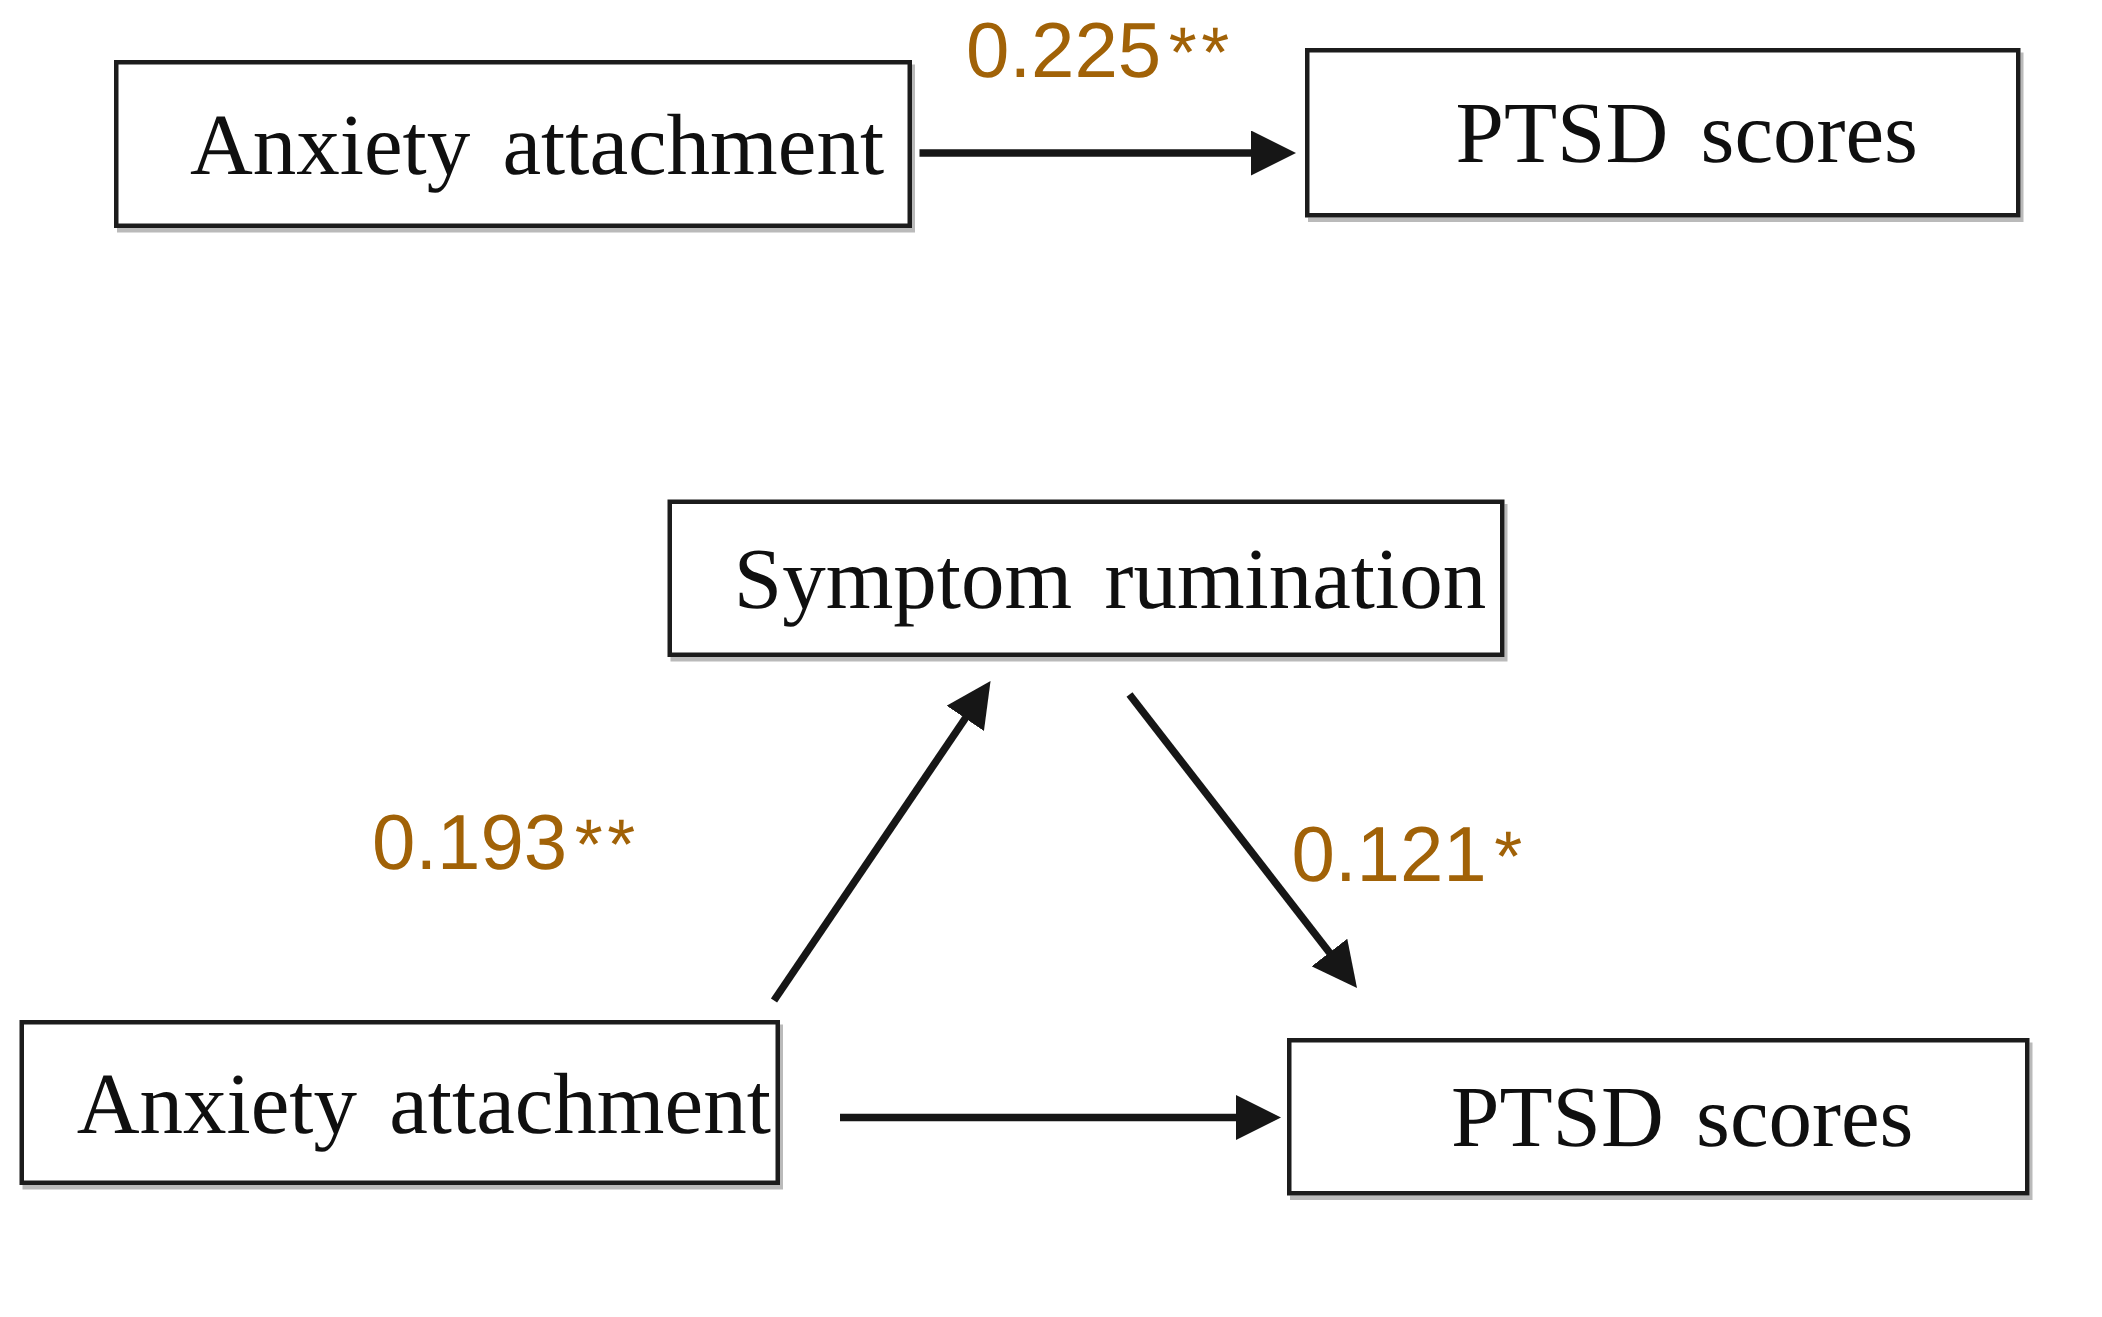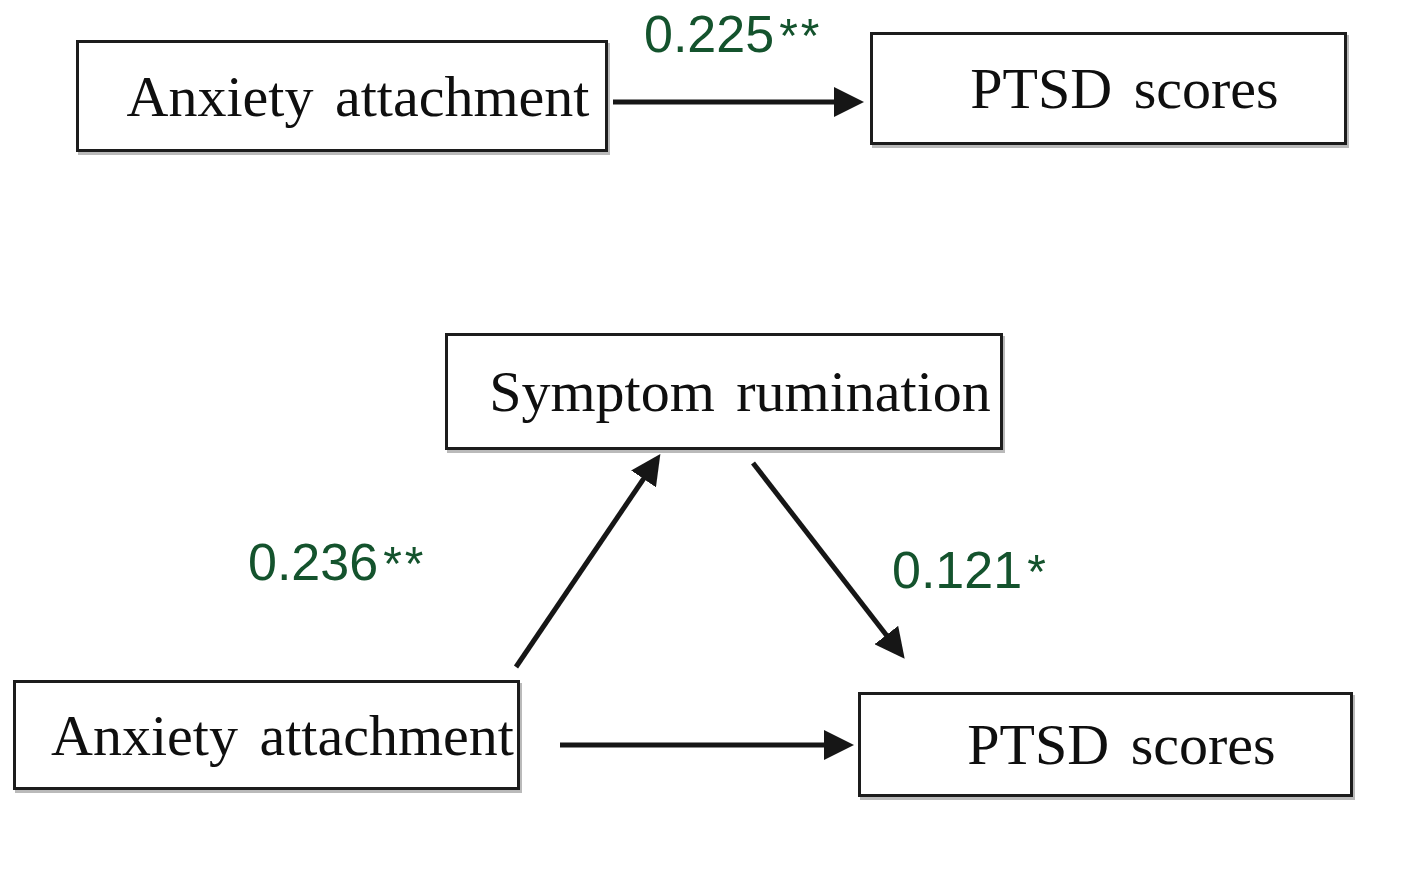--- a/index.html
+++ b/index.html
@@ -35,21 +35,21 @@
     color: #0f0f0f;
     word-spacing: 7px;
     white-space: nowrap;
     letter-spacing: 0px;
     padding-left: 32px;
   }
   .path-label {
     position: absolute;
     font-family: "Liberation Sans", "DejaVu Sans", sans-serif;
     font-size: 52px;
-    color: #14532d;
+    color: #a16207;
     white-space: nowrap;
     line-height: 1;
     text-align: center;
   }
   .path-label .sig {
     font-size: 0.92em;
     margin-left: 5px;
     letter-spacing: 3px;
   }
   line.path {
@@ -79,34 +79,34 @@
   </div>
 
   <div class="node-box" style="left:870px; top:32px; width:477px; height:113px;">
     <span>PTSD scores</span>
   </div>
 
   <div class="path-label" style="left:644px; top:8px;">
     <span>0.225</span><span class="sig">**</span>
   </div>
 
-  <div class="node-box" style="left:445px; top:333px; width:558px; height:117px;">
+  <div class="node-box" style="left:445px; top:333px; width:558px; height:105px;">
     <span>Symptom rumination</span>
   </div>
 
   <div class="node-box" style="left:13px; top:680px; width:507px; height:110px;">
     <span>Anxiety attachment</span>
   </div>
 
   <div class="node-box" style="left:858px; top:692px; width:495px; height:105px;">
     <span>PTSD scores</span>
   </div>
 
   <div class="path-label" style="left:248px; top:536px;">
-    <span>0.236</span><span class="sig">**</span>
+    <span>0.193</span><span class="sig">**</span>
   </div>
 
-  <div class="path-label" style="left:892px; top:544px;">
+  <div class="path-label" style="left:861px; top:544px;">
     <span>0.121</span><span class="sig">*</span>
   </div>
 
 
 </div>
 
 </body></html>

